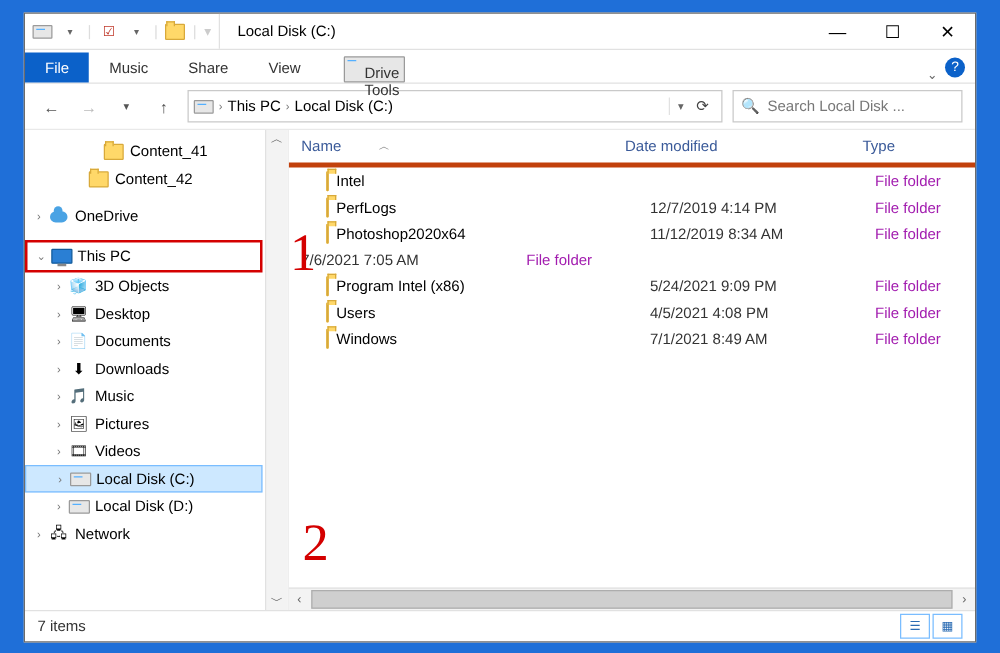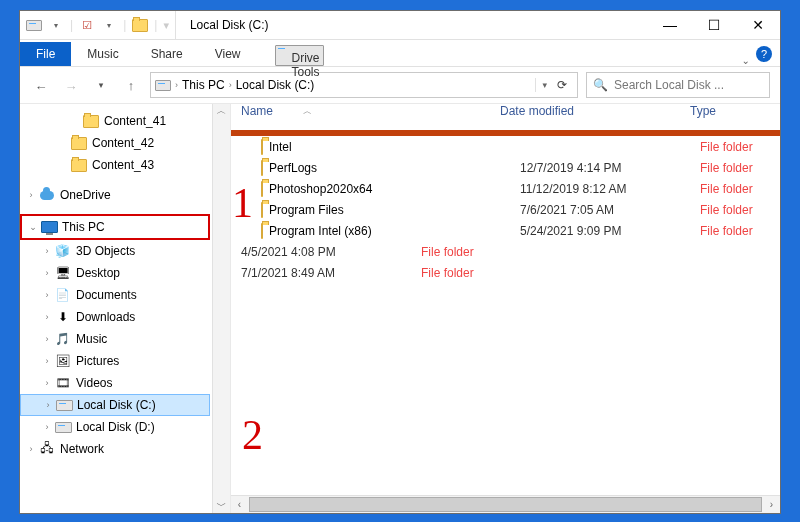--- a/index.html
+++ b/index.html
@@ -34,30 +34,30 @@
 .nrow .ic{width:18px;height:16px;display:inline-flex;align-items:center;justify-content:center;margin-right:4px}
 .nrow.sel{background:#cde8ff;border:1px solid #7abdff;height:20px}
 .redbox{border:2px solid #d40000}
 .folder-sm{width:14px;height:11px;background:#ffd869;border:1px solid #d8a93a;border-radius:1px;position:relative}
 .folder-sm:before{content:"";position:absolute;top:-3px;left:0;width:5px;height:3px;background:#ffd869;border:1px solid #d8a93a;border-bottom:none}
 .monitor{width:15px;height:10px;background:#2a7fd4;border:1px solid #105a9a;border-radius:1px;position:relative}
 .monitor:after{content:"";position:absolute;bottom:-3px;left:4px;width:7px;height:2px;background:#888}
 .drive{width:15px;height:9px;background:#e7e7e7;border:1px solid #9a9a9a;border-radius:1px;position:relative}
 .drive:after{content:"";position:absolute;top:2px;left:2px;width:7px;height:1px;background:#54b0ff}
 .main{flex:1;display:flex;flex-direction:column}
-.headers{display:flex;height:26px;align-items:flex-start;border-bottom:6px solid #c2410c;font-size:12px;color:#3a5a99}
+.headers{display:flex;height:26px;align-items:center;border-bottom:4px solid #c2410c;font-size:12px;color:#3a5a99}
 .headers div{padding:0 10px}
 .hname{flex:1;display:flex;align-items:center;gap:30px}
 .hdate{width:170px}
 .htype{width:80px}
 .sortup{font-size:9px;color:#888}
 .filerow{display:flex;height:21px;align-items:center;font-size:12px}
 .filerow .rname{flex:1;padding-left:30px;display:flex;align-items:flex-end;gap:6px}
 .filerow .rdate{width:170px;padding-left:10px;color:#333}
-.filerow .rtype{width:80px;padding-left:10px;color:#ef4444}
+.filerow .rtype{width:80px;padding-left:10px;color:#a21caf}
 .hscroll{height:17px;border-top:1px solid #e1e1e1;display:flex;align-items:center;background:#f3f3f3}
 .hscroll .lar,.hscroll .rar{width:17px;text-align:center;color:#666;font-size:10px}
 .hscroll .thumb{height:13px;background:#cfcfcf;margin:0 1px;flex:1;border:1px solid #adadad}
 .status{height:24px;border-top:1px solid #e1e1e1;display:flex;align-items:center;padding:0 10px;font-size:12px;color:#333;justify-content:space-between}
 .viewbtns{display:flex;gap:2px}
 .viewbtn{width:22px;height:18px;border:1px solid #7abdff;display:flex;align-items:center;justify-content:center;font-size:10px;color:#2a6bb3}
 .annot{position:absolute;font-family:"Times New Roman",serif;font-size:42px;color:#d40000;font-weight:400;pointer-events:none}
 .vscroll{position:absolute;right:0;top:0;bottom:0;width:17px;background:#f3f3f3;border-left:1px solid #e1e1e1;display:flex;flex-direction:column;align-items:center;justify-content:space-between;font-size:10px;color:#666}
 .cloud{width:14px;height:9px;background:#4aa3e4;border-radius:6px;position:relative}
 .cloud:before{content:"";position:absolute;top:-4px;left:3px;width:7px;height:7px;background:#4aa3e4;border-radius:50%}
@@ -137,27 +137,20 @@
             </span>
             <span>Content_41</span>
           </div>
           <div class="nrow " style="padding-left: 36px;">
             <span class="arrow"></span>
             <span class="ic">
               <span class="folder-sm"></span>
             </span>
             <span>Content_42</span>
           </div>
-          <div class="nrow " style="padding-left: 36px;">
-            <span class="arrow"></span>
-            <span class="ic">
-              <span class="folder-sm"></span>
-            </span>
-            <span>Content_43</span>
-          </div>
           <div style="height: 8px;"></div>
           <div class="nrow " style="padding-left: 4px;">
             <span class="arrow">›</span>
             <span class="ic">
               <span class="cloud"></span>
             </span>
             <span>OneDrive</span>
           </div>
           <div style="height: 8px;"></div>
           <div class="nrow redbox" style="padding-left: 4px; margin-right: 20px;">
@@ -250,52 +243,63 @@
               <span>PerfLogs</span>
             </div>
             <div class="rdate">12/7/2019 4:14 PM</div>
             <div class="rtype">File folder</div>
           </div>
           <div class="filerow">
             <div class="rname">
               <span class="ic"><span class="folder-sm"></span></span>
               <span>Photoshop2020x64</span>
             </div>
-            <div class="rdate">11/12/2019 8:12 AM</div>
-            <div class="rtype">File folder</div>
-          </div>
-          <div class="filerow">
-            <div class="rname">
-              <span class="ic"><span class="folder-sm"></span></span>
-              <span>Program Files</span>
-            </div>
+            <div class="rdate">11/12/2019 8:34 AM</div>
+            <div class="rtype">File folder</div>
+          </div>
+          <div class="filerow">
             <div class="rdate">7/6/2021 7:05 AM</div>
             <div class="rtype">File folder</div>
           </div>
           <div class="filerow">
             <div class="rname">
               <span class="ic"><span class="folder-sm"></span></span>
               <span>Program Intel (x86)</span>
             </div>
             <div class="rdate">5/24/2021 9:09 PM</div>
             <div class="rtype">File folder</div>
           </div>
           <div class="filerow">
+            <div class="rname">
+              <span class="ic"><span class="folder-sm"></span></span>
+              <span>Users</span>
+            </div>
             <div class="rdate">4/5/2021 4:08 PM</div>
             <div class="rtype">File folder</div>
           </div>
           <div class="filerow">
+            <div class="rname">
+              <span class="ic"><span class="folder-sm"></span></span>
+              <span>Windows</span>
+            </div>
             <div class="rdate">7/1/2021 8:49 AM</div>
             <div class="rtype">File folder</div>
           </div>
         </div>
       <div class="hscroll">
         <span class="lar">‹</span>
         <span class="thumb"></span>
         <span class="rar">›</span>
       </div>
     </div>
   </div>
 
+  <div class="status">
+    <span>7 items</span>
+    <span class="viewbtns">
+      <span class="viewbtn">☰</span>
+      <span class="viewbtn">▦</span>
+    </span>
+  </div>
 
   <div class="annot" style="top:168px;left:212px">1</div>
   <div class="annot" style="top:400px;left:222px">2</div>
 </div>
 
 </body></html>

